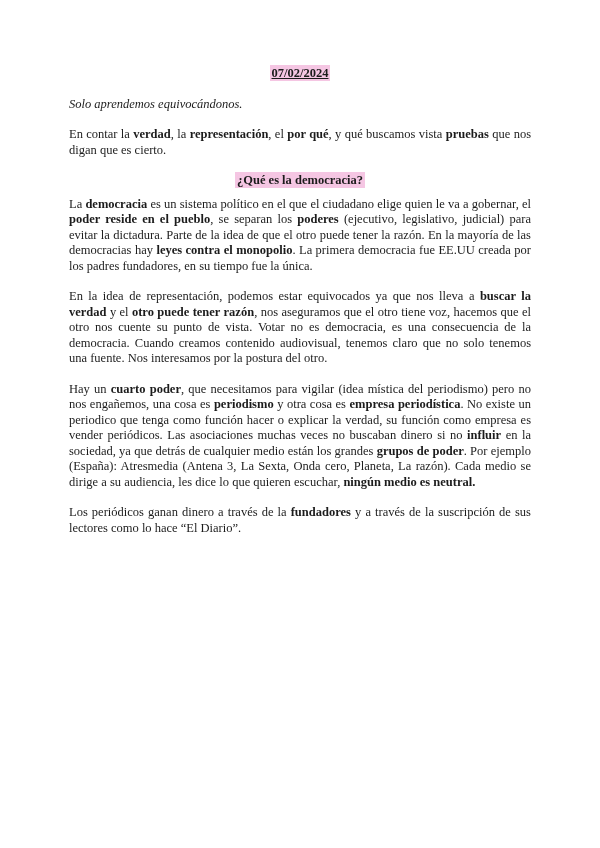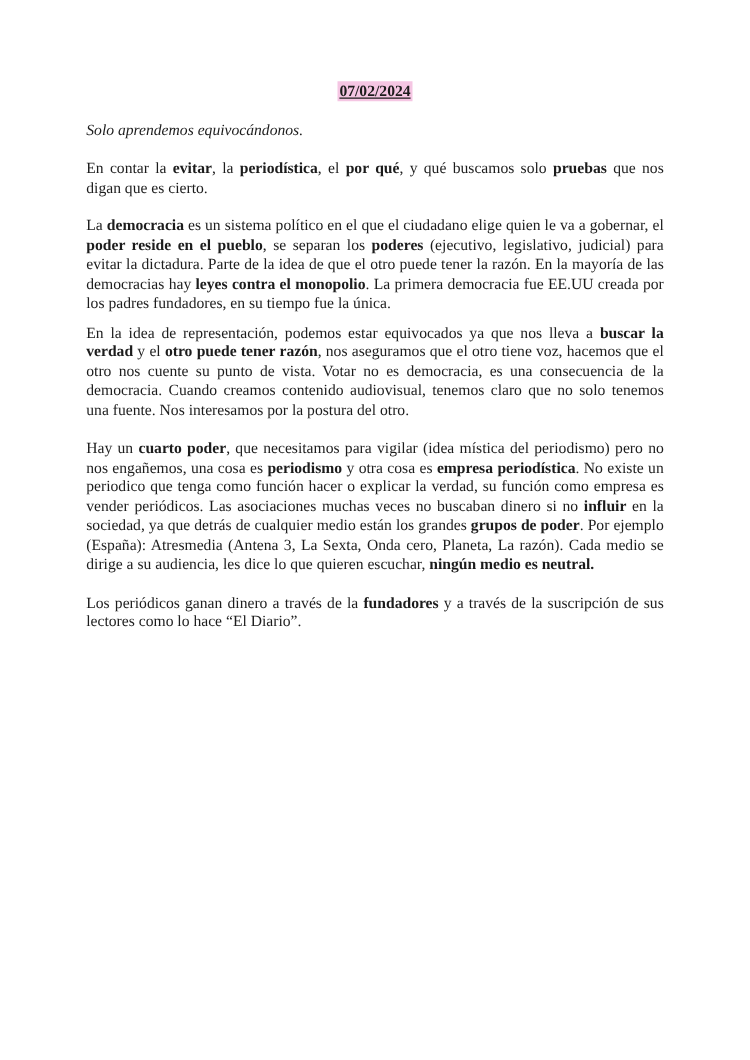--- a/index.html
+++ b/index.html
@@ -34,18 +34,19 @@
   strong { font-weight: bold; }
   
   .doc > .block:nth-child(4) { margin-bottom: 8px; }
 </style>
 </head>
 <body>
 
 <div class="doc" style="background: rgb(255, 255, 255); color: rgb(28, 28, 28);">
     <div class="block date align-center"><mark class="hl"><strong class="u">07/02/2024</strong></mark></div>
     <div class="block paragraph align-left"><span>Solo aprendemos equivocándonos.</span></div>
-    <div class="block paragraph align-justify"><span>En contar la </span><strong>evitar</strong><span>, la </span><strong>periodística</strong><span>, el </span><strong>por qué</strong><span>, y qué buscamos solo </span><strong>pruebas</strong><span> que nos digan que es cierto.</span></div>
+    <div class="block paragraph align-justify"><span>En contar la </span><strong>verdad</strong><span>, la </span><strong>representación</strong><span>, el </span><strong>por qué</strong><span>, y qué buscamos vista </span><strong>pruebas</strong><span> que nos digan que es cierto.</span></div>
+    <div class="block heading align-center"><mark class="hl"><strong>¿Qué es la democracia?</strong></mark></div>
     <div class="block paragraph align-justify"><span>La </span><strong>democracia</strong><span> es un sistema político en el que el ciudadano elige quien le va a gobernar, el </span><strong>poder reside en el pueblo</strong><span>, se separan los </span><strong>poderes</strong><span> (ejecutivo, legislativo, judicial) para evitar la dictadura. Parte de la idea de que el otro puede tener la razón. En la mayoría de las democracias hay </span><strong>leyes contra el monopolio</strong><span>. La primera democracia fue EE.UU creada por los padres fundadores, en su tiempo fue la única.</span></div>
     <div class="block paragraph align-justify"><span>En la idea de representación, podemos estar equivocados ya que nos lleva a </span><strong>buscar la verdad</strong><span> y el </span><strong>otro puede tener razón</strong><span>, nos aseguramos que el otro tiene voz, hacemos que el otro nos cuente su punto de vista. Votar no es democracia, es una consecuencia de la democracia. Cuando creamos contenido audiovisual, tenemos claro que no solo tenemos una fuente. Nos interesamos por la postura del otro.</span></div>
     <div class="block paragraph align-justify"><span>Hay un </span><strong>cuarto poder</strong><span>, que necesitamos para vigilar (idea mística del periodismo) pero no nos engañemos, una cosa es </span><strong>periodismo</strong><span> y otra cosa es </span><strong>empresa periodística</strong><span>. No existe un periodico que tenga como función hacer o explicar la verdad, su función como empresa es vender periódicos. Las asociaciones muchas veces no buscaban dinero si no </span><strong>influir</strong><span> en la sociedad, ya que detrás de cualquier medio están los grandes </span><strong>grupos de poder</strong><span>. Por ejemplo (España): Atresmedia (Antena 3, La Sexta, Onda cero, Planeta, La razón). Cada medio se dirige a su audiencia, les dice lo que quieren escuchar, </span><strong>ningún medio es neutral.</strong></div>
     <div class="block paragraph align-justify"><span>Los periódicos ganan dinero a través de la </span><strong>fundadores</strong><span> y a través de la suscripción de sus lectores como lo hace “El Diario”.</span></div>
   </div>
 
 </body></html>

